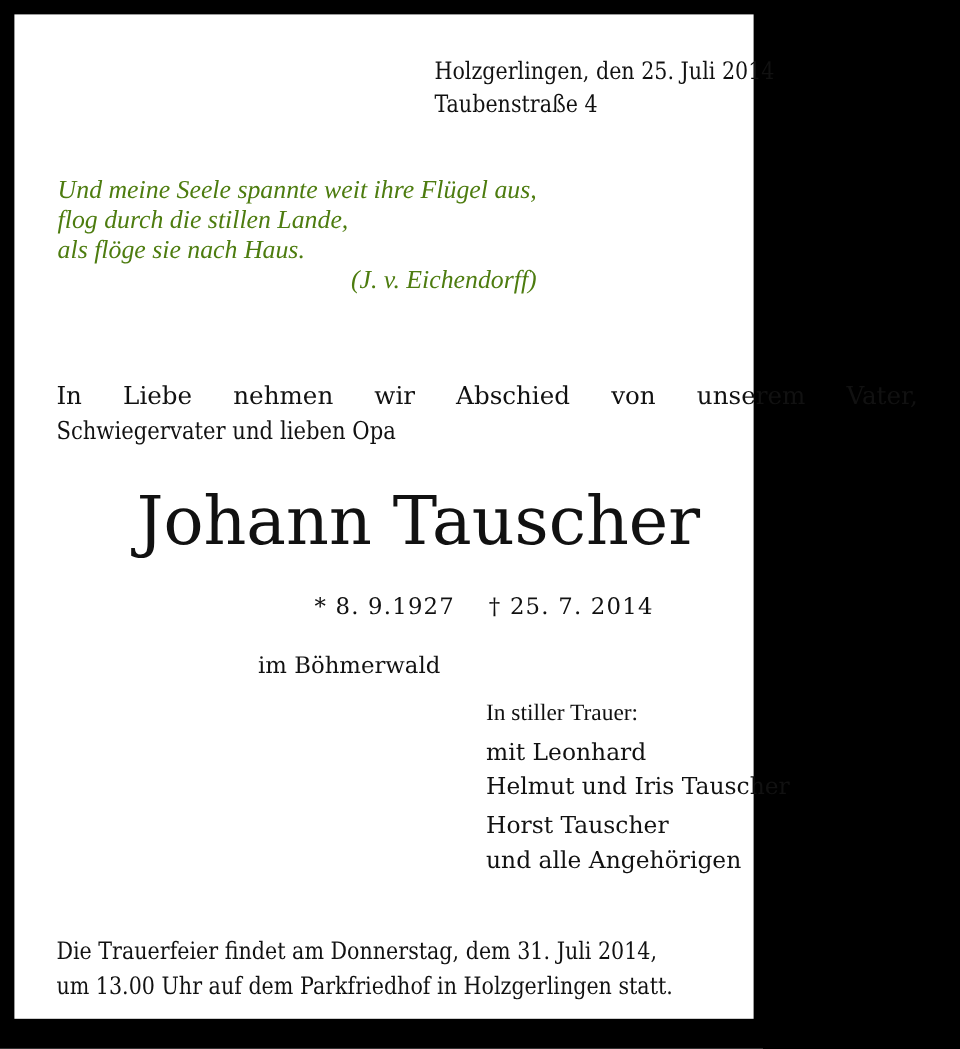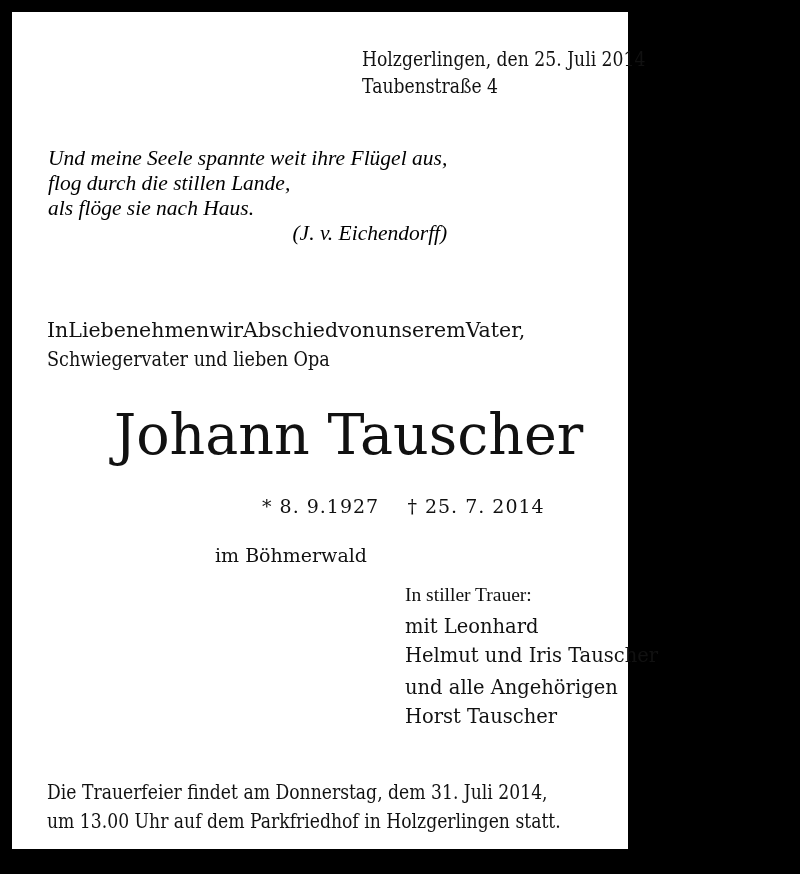--- a/index.html
+++ b/index.html
@@ -1,26 +1,26 @@
 <!DOCTYPE html>
 <html><head>
 <meta charset="utf-8">
 <style>
   html, body { margin:0; padding:0; }
   body { width:800px; height:874px; background:#000; position:relative; overflow:hidden; }
   .card { position:absolute; left:12px; top:12px; width:616px; height:837px; background:#fff; }
   .serif { font-family:"DejaVu Serif", serif; color:#111; }
-  .times { font-family:"Liberation Serif", serif; color:#000000; }
+  .times { font-family:"Liberation Serif", serif; color:#4d7c0f; }
   .abs { position:absolute; white-space:nowrap; }
   .header { left:350px; top:34px; font-size:20px; line-height:27px; }
   .header div { transform:scaleX(0.86); transform-origin:left; }
   .poem { left:36px; top:134px; font-size:21.5px; line-height:25px; font-style:italic; }
   .poem .author { padding-left:236px;text-align:right; }
   .intro { left:35px; top:304px; width:718px; font-size:20.5px; line-height:29px; }
-  .intro .l1 { display:flex; justify-content:flex-start; transform:scaleX(1); }
+  .intro .l1 { display:flex; justify-content:space-between; transform:scaleX(1); }
   .intro .l2 { transform:scaleX(0.86); transform-origin:left; }
   .name { left:102px; top:388px; font-size:56px; line-height:70px; transform:scaleX(0.99); transform-origin:left; }
   .dates { left:250px; top:461px; font-size:19px; line-height:28px; letter-spacing:1px;margin-top:19px; }
   .place { left:203px; top:497px; font-size:19px; line-height:28px;margin-top:32px; }
   .mourners { left:393px; top:568px; font-size:19.5px; line-height:29px; }
   .mourners .head { margin-bottom:3px;font-family:Liberation Serif, serif; }
   .mourners .grp { margin-bottom:3px; }
   .funeral { left:35px; top:766px; font-size:20px; line-height:29px; }
   .funeral div { transform:scaleX(0.86); transform-origin:left; }
 </style>
@@ -64,22 +64,22 @@
 
   <div class="abs place serif">im Böhmerwald</div>
 
   <div class="abs mourners serif">
     <div class="head">In stiller Trauer:</div>
     <div class="grp">
       <div>mit Leonhard</div>
       <div>Helmut und Iris Tauscher</div>
     </div>
     <div class="grp">
+      <div>Horst Tauscher</div>
       <div>und alle Angehörigen</div>
-      <div>Horst Tauscher</div>
     </div>
   </div>
 
   <div class="abs funeral serif">
     <div>Die Trauerfeier findet am Donnerstag, dem 31. Juli 2014,</div>
     <div>um 13.00 Uhr auf dem Parkfriedhof in Holzgerlingen statt.</div>
   </div>
 
 </div>
 

